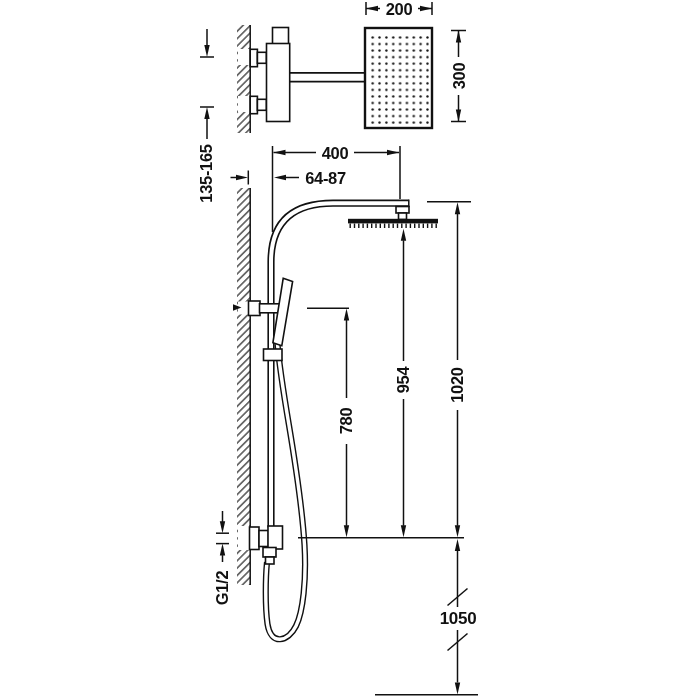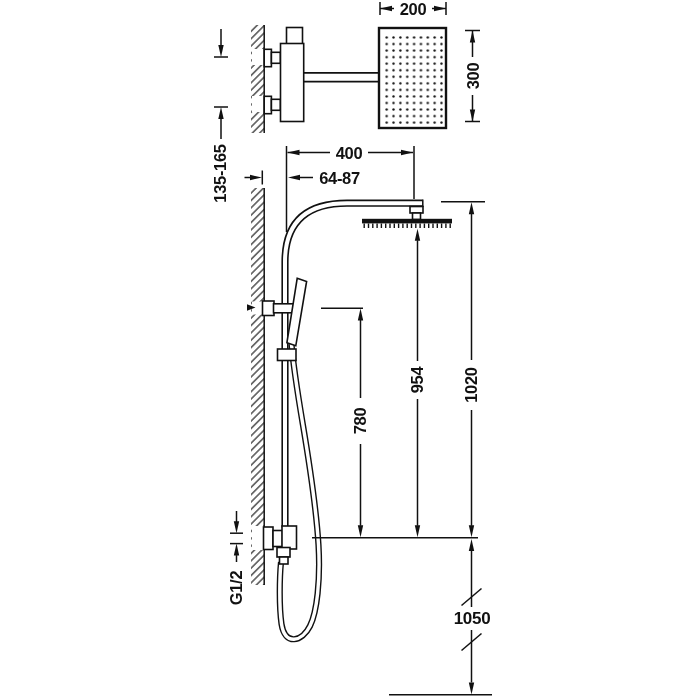--- a/index.html
+++ b/index.html
@@ -1,16 +1,16 @@
 <!DOCTYPE html>
 <html><head>
 <meta charset="utf-8">
 <style>
   html,body{margin:0;padding:0;background:#fff;}
-  .stage{width:628px;height:700px;background:#fff;position:relative;padding-left:14px;}
+  .stage{width:628px;height:700px;background:#fff;position:relative;}
   svg{display:block;}
   .ln{stroke:#111;fill:none;stroke-width:1.5;}
   .thick{stroke:#111;fill:none;}
   .f{fill:#fff;stroke:#111;stroke-width:1.6;}
   .ar{fill:#111;stroke:none;}
   .wh{fill:#fff;stroke:none;}
   .dimtext{font:700 16.5px "Liberation Sans","DejaVu Sans",sans-serif;fill:#111;
            text-anchor:middle;dominant-baseline:central;letter-spacing:-0.3px;}
 </style>
 </head>

